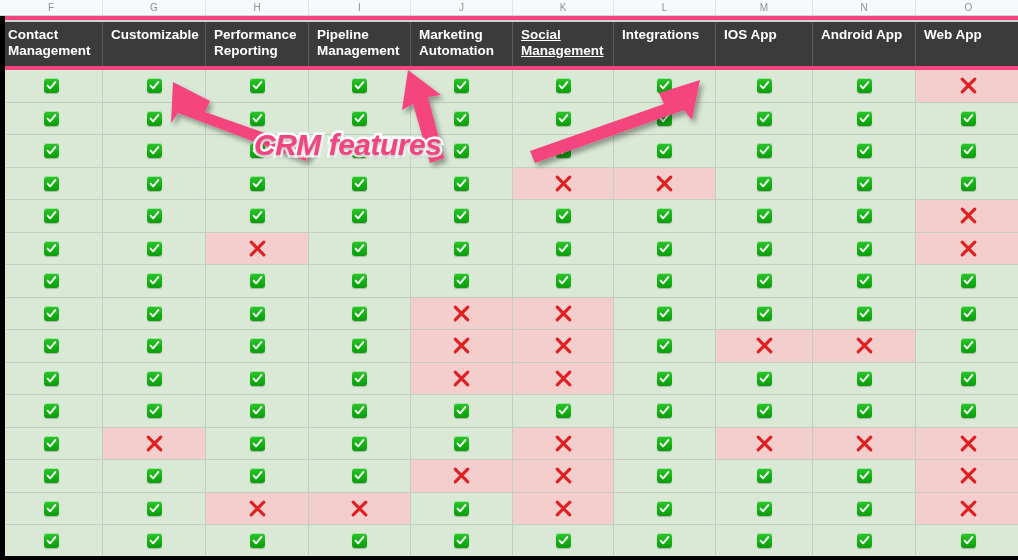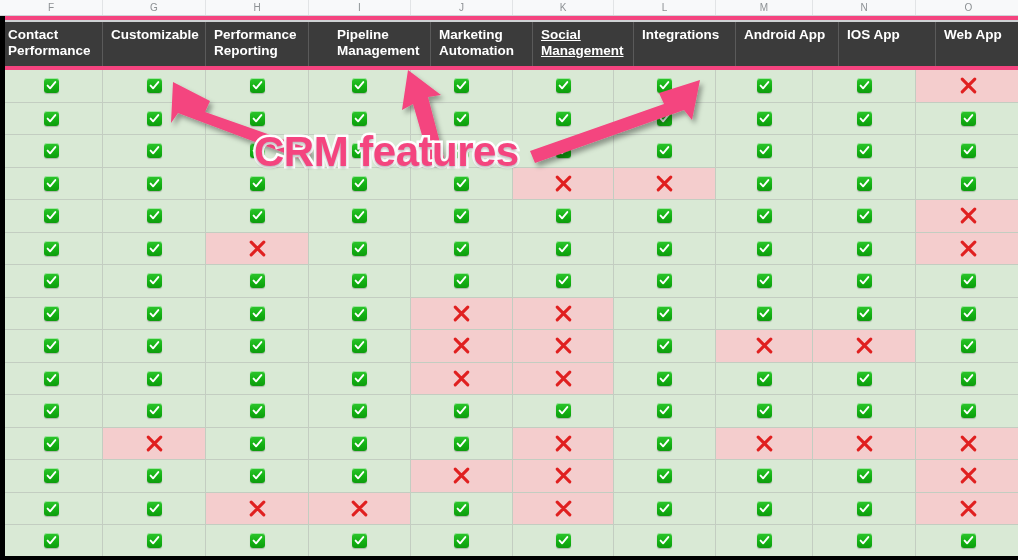--- a/index.html
+++ b/index.html
@@ -92,21 +92,22 @@
   .overlay {
     position: absolute; left: 0; top: 0;
     width: 1018px; height: 560px;
     pointer-events: none;
   }
   .anno-text {
     position: absolute;
     left: 254px; top: 128px;
     font-family: "Liberation Sans", sans-serif;
     font-weight: bold;
-    font-size: 42px;
+    font-style: italic;
+    font-size: 30px;
     letter-spacing: -0.5px;
     color: #f4447f;
     -webkit-text-stroke: 5px #ffffff;
     paint-order: stroke fill;
     text-shadow: 0 2px 3px rgba(0,0,0,.28);
     white-space: nowrap;
   }
   .black-bar-l { position:absolute; left:0; top:16px; width:5px; height:544px; background:#000; }
   .black-bar-b { position:absolute; left:0; bottom:0; width:1018px; height:4px; background:#000; }
 </style>
@@ -124,33 +125,33 @@
       <div class="cl" style="width: 101px;">K</div>
       <div class="cl" style="width: 102px;">L</div>
       <div class="cl" style="width: 97px;">M</div>
       <div class="cl" style="width: 103px;">N</div>
       <div class="cl" style="width: 106px;">O</div>
     </div>
 
   <div class="header-wrap">
     <div class="header-row" id="headerRow">
         <div class="hc" style="width: 103px;">Contact
-Performance</div>
+Management</div>
         <div class="hc" style="width: 103px;">Customizable</div>
         <div class="hc" style="width: 103px;">Performance
 Reporting</div>
-        <div class="hc" style="width: 102px; margin-left: 20px;">Pipeline
+        <div class="hc" style="width: 102px;">Pipeline
 Management</div>
         <div class="hc" style="width: 102px;">Marketing
 Automation</div>
         <div class="hc" style="width: 101px; text-decoration: underline;">Social
 Management</div>
         <div class="hc" style="width: 102px;">Integrations</div>
+        <div class="hc" style="width: 97px;">IOS App</div>
         <div class="hc" style="width: 103px;">Android App</div>
-        <div class="hc" style="width: 97px;">IOS App</div>
         <div class="hc" style="width: 106px;">Web App</div>
       </div>
   </div>
 
   <div class="grid" id="grid">
       <div class="row">
         <div class="cell yes" style="width: 103px;">
           <span class="chk">
             <svg width="11" height="11" viewBox="0 0 11 11">
               <path d="M1.6 5.6 L4.1 8.3 L9.3 2.1" stroke="#ffffff" stroke-width="1.9" fill="none" stroke-linecap="round" stroke-linejoin="round"></path>

